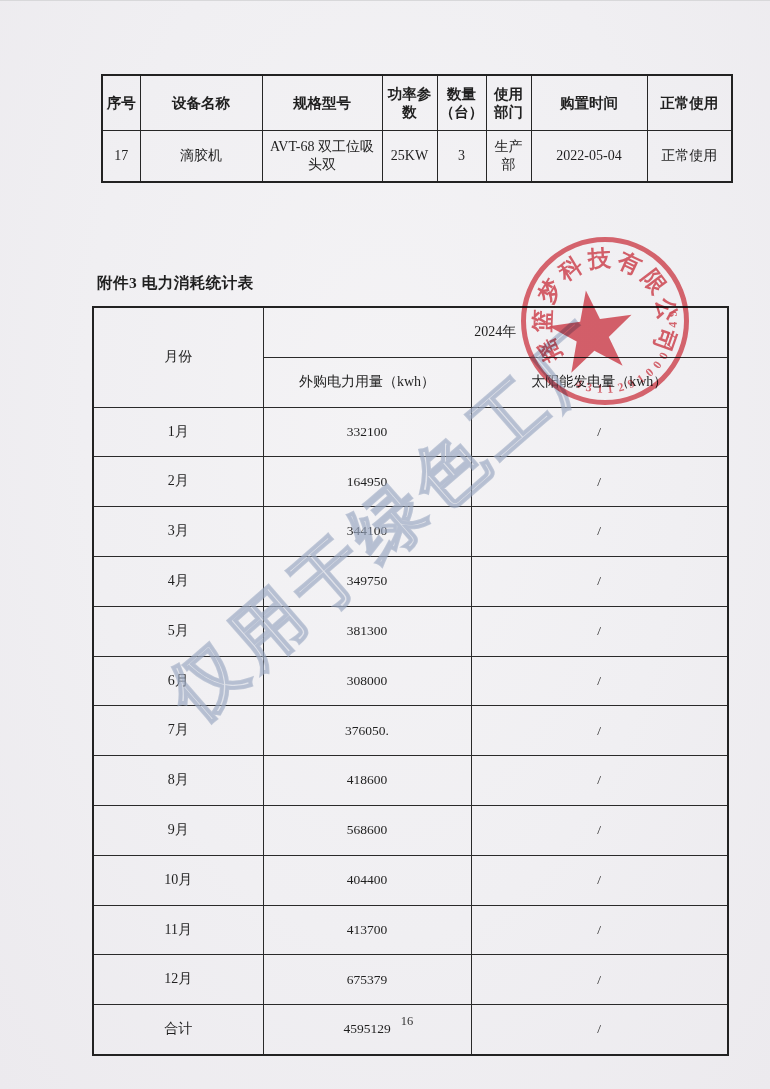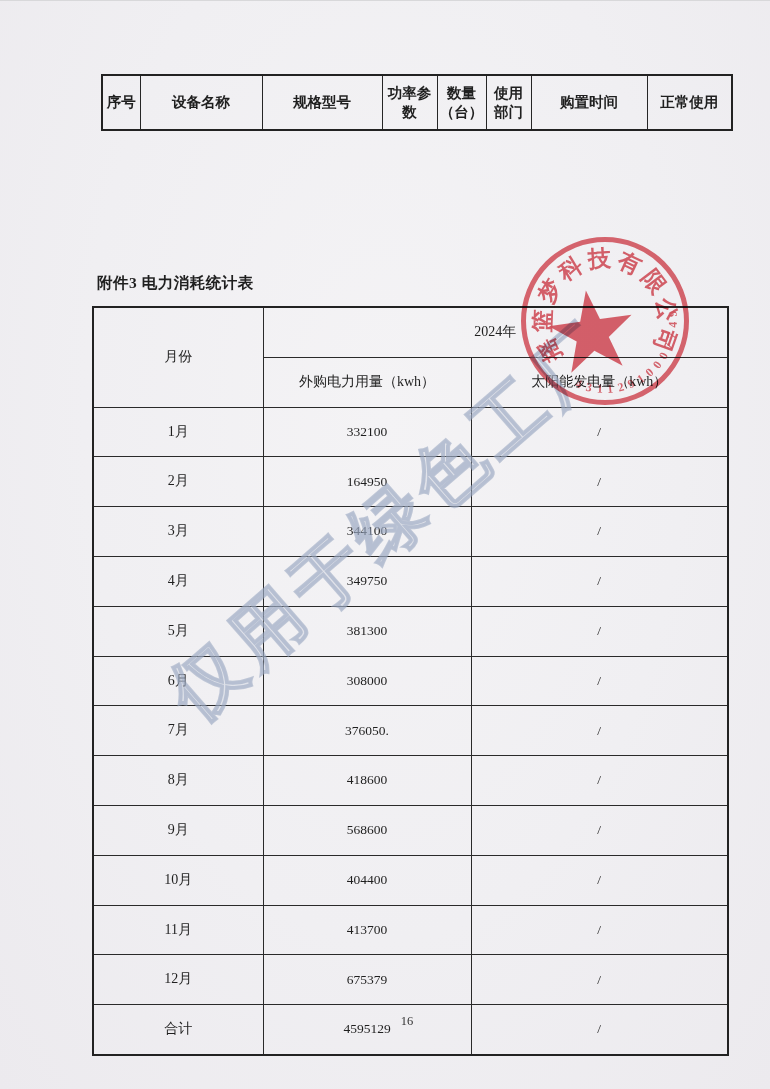--- a/index.html
+++ b/index.html
@@ -100,20 +100,30 @@
         <tr>
       <th>序号</th>
       <th>设备名称</th>
       <th>规格型号</th>
       <th>功率参数</th>
       <th>数量（台）</th>
       <th>使用部门</th>
       <th>购置时间</th>
       <th>正常使用</th>
     </tr>
+    <tr>
+      <td>17</td>
+      <td>滴胶机</td>
+      <td>AVT-68 双工位吸头双</td>
+      <td>25KW</td>
+      <td>3</td>
+      <td>生产部</td>
+      <td>2022-05-04</td>
+      <td>正常使用</td>
+    </tr>
   </tbody>
     </table>
 
   <div class="att-title">附件3 电力消耗统计表</div>
 
   <table class="t2">
     <colgroup>
       <col style="width:170px">
         <col style="width:208px">
         <col style="width:257px">

